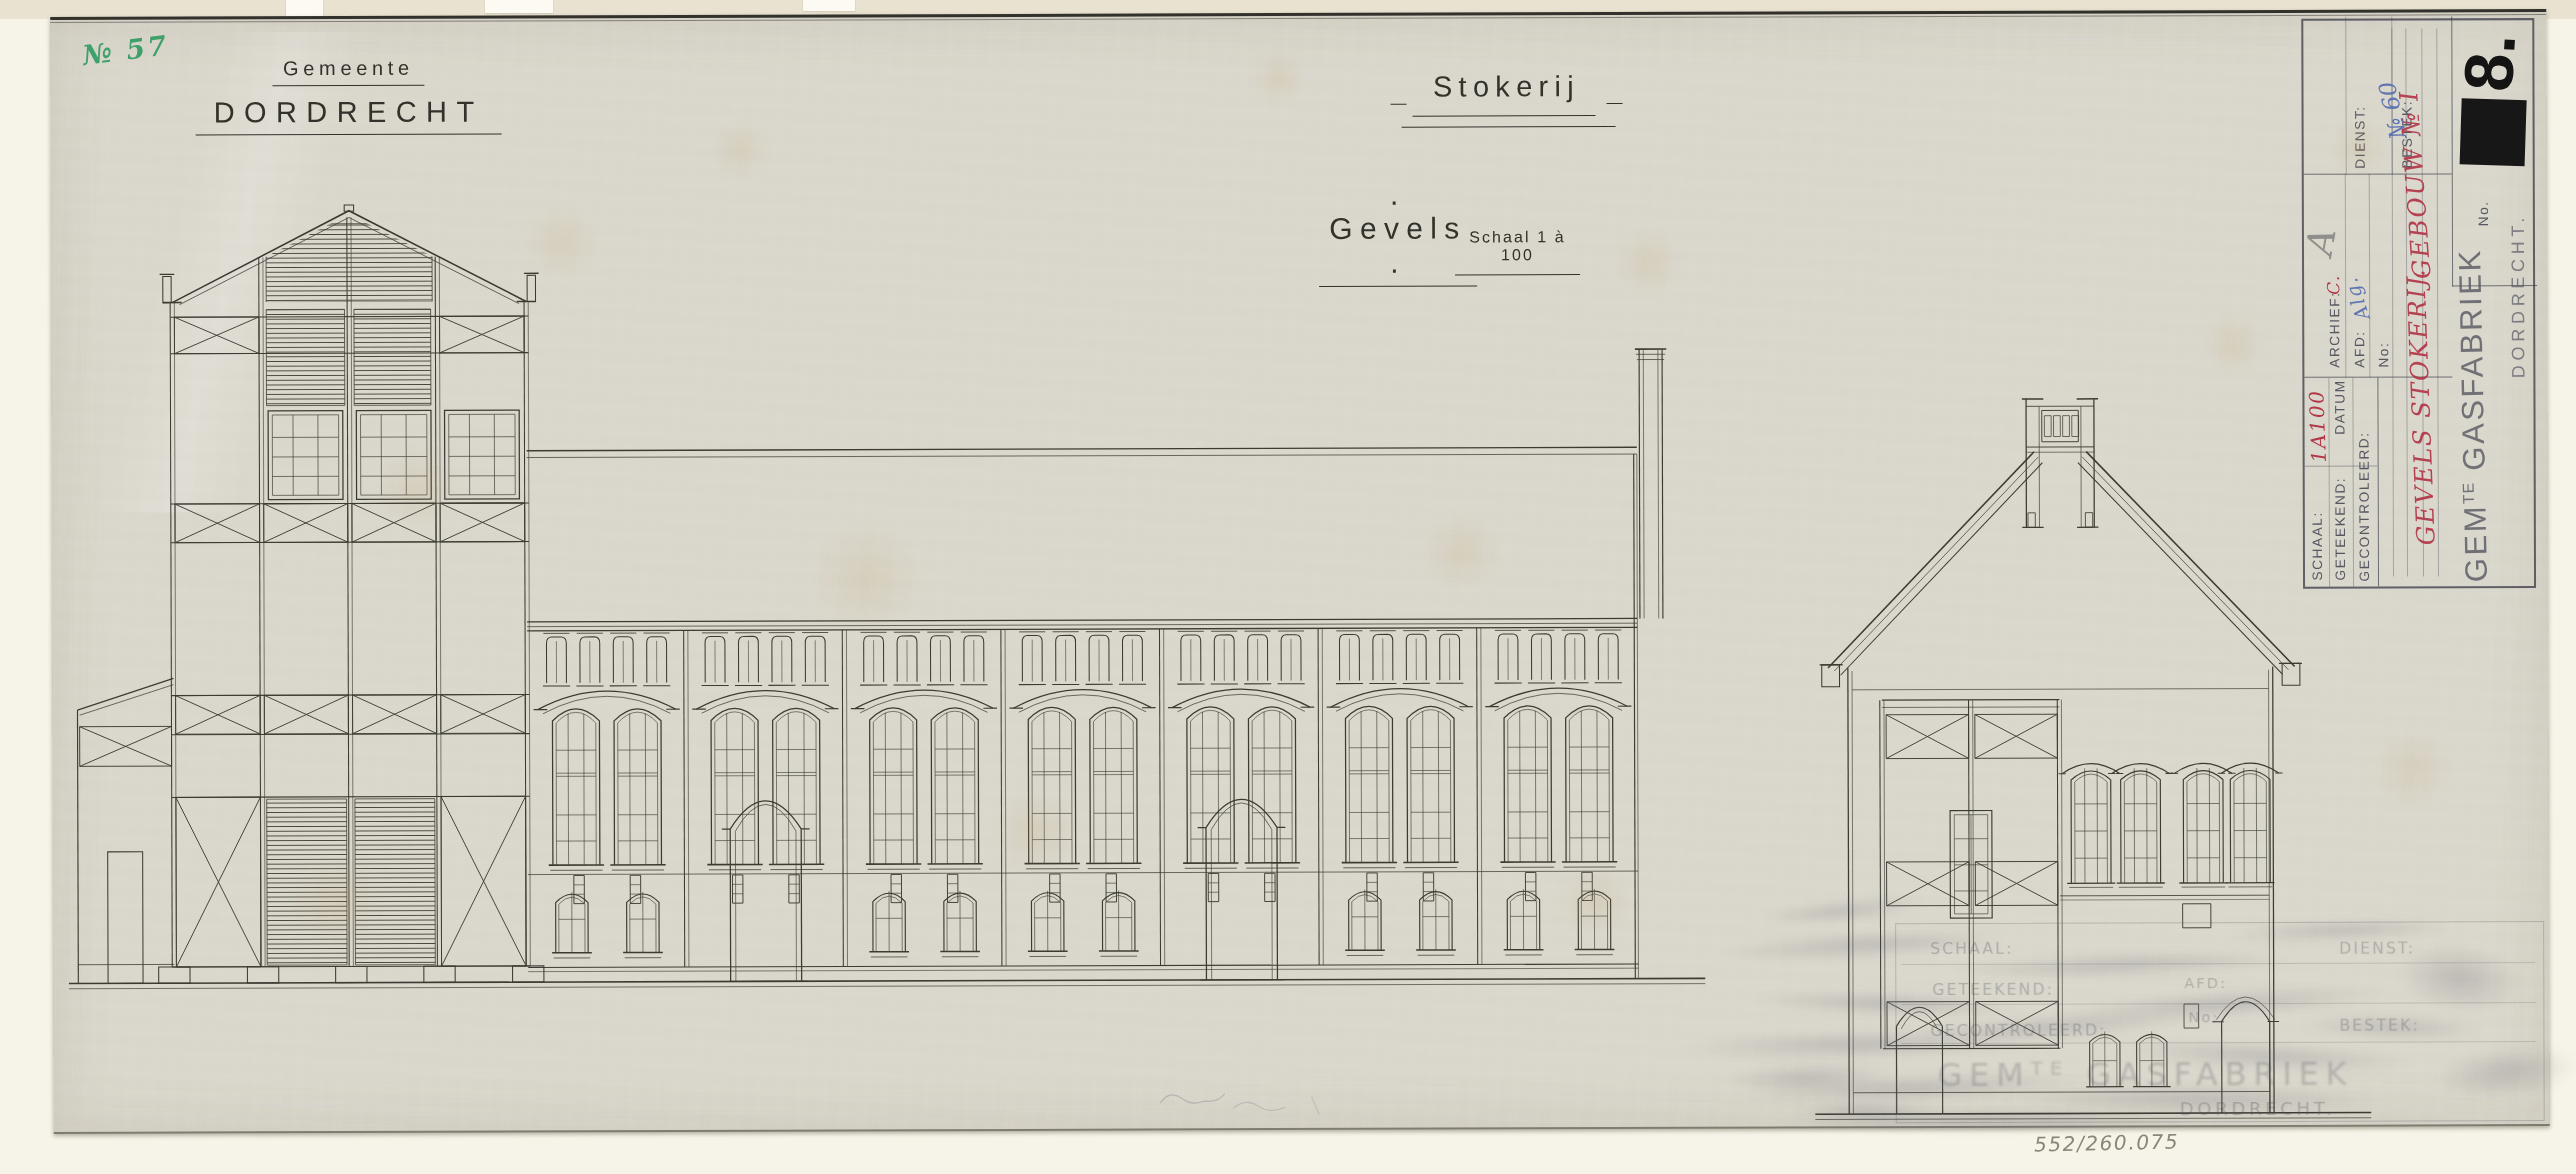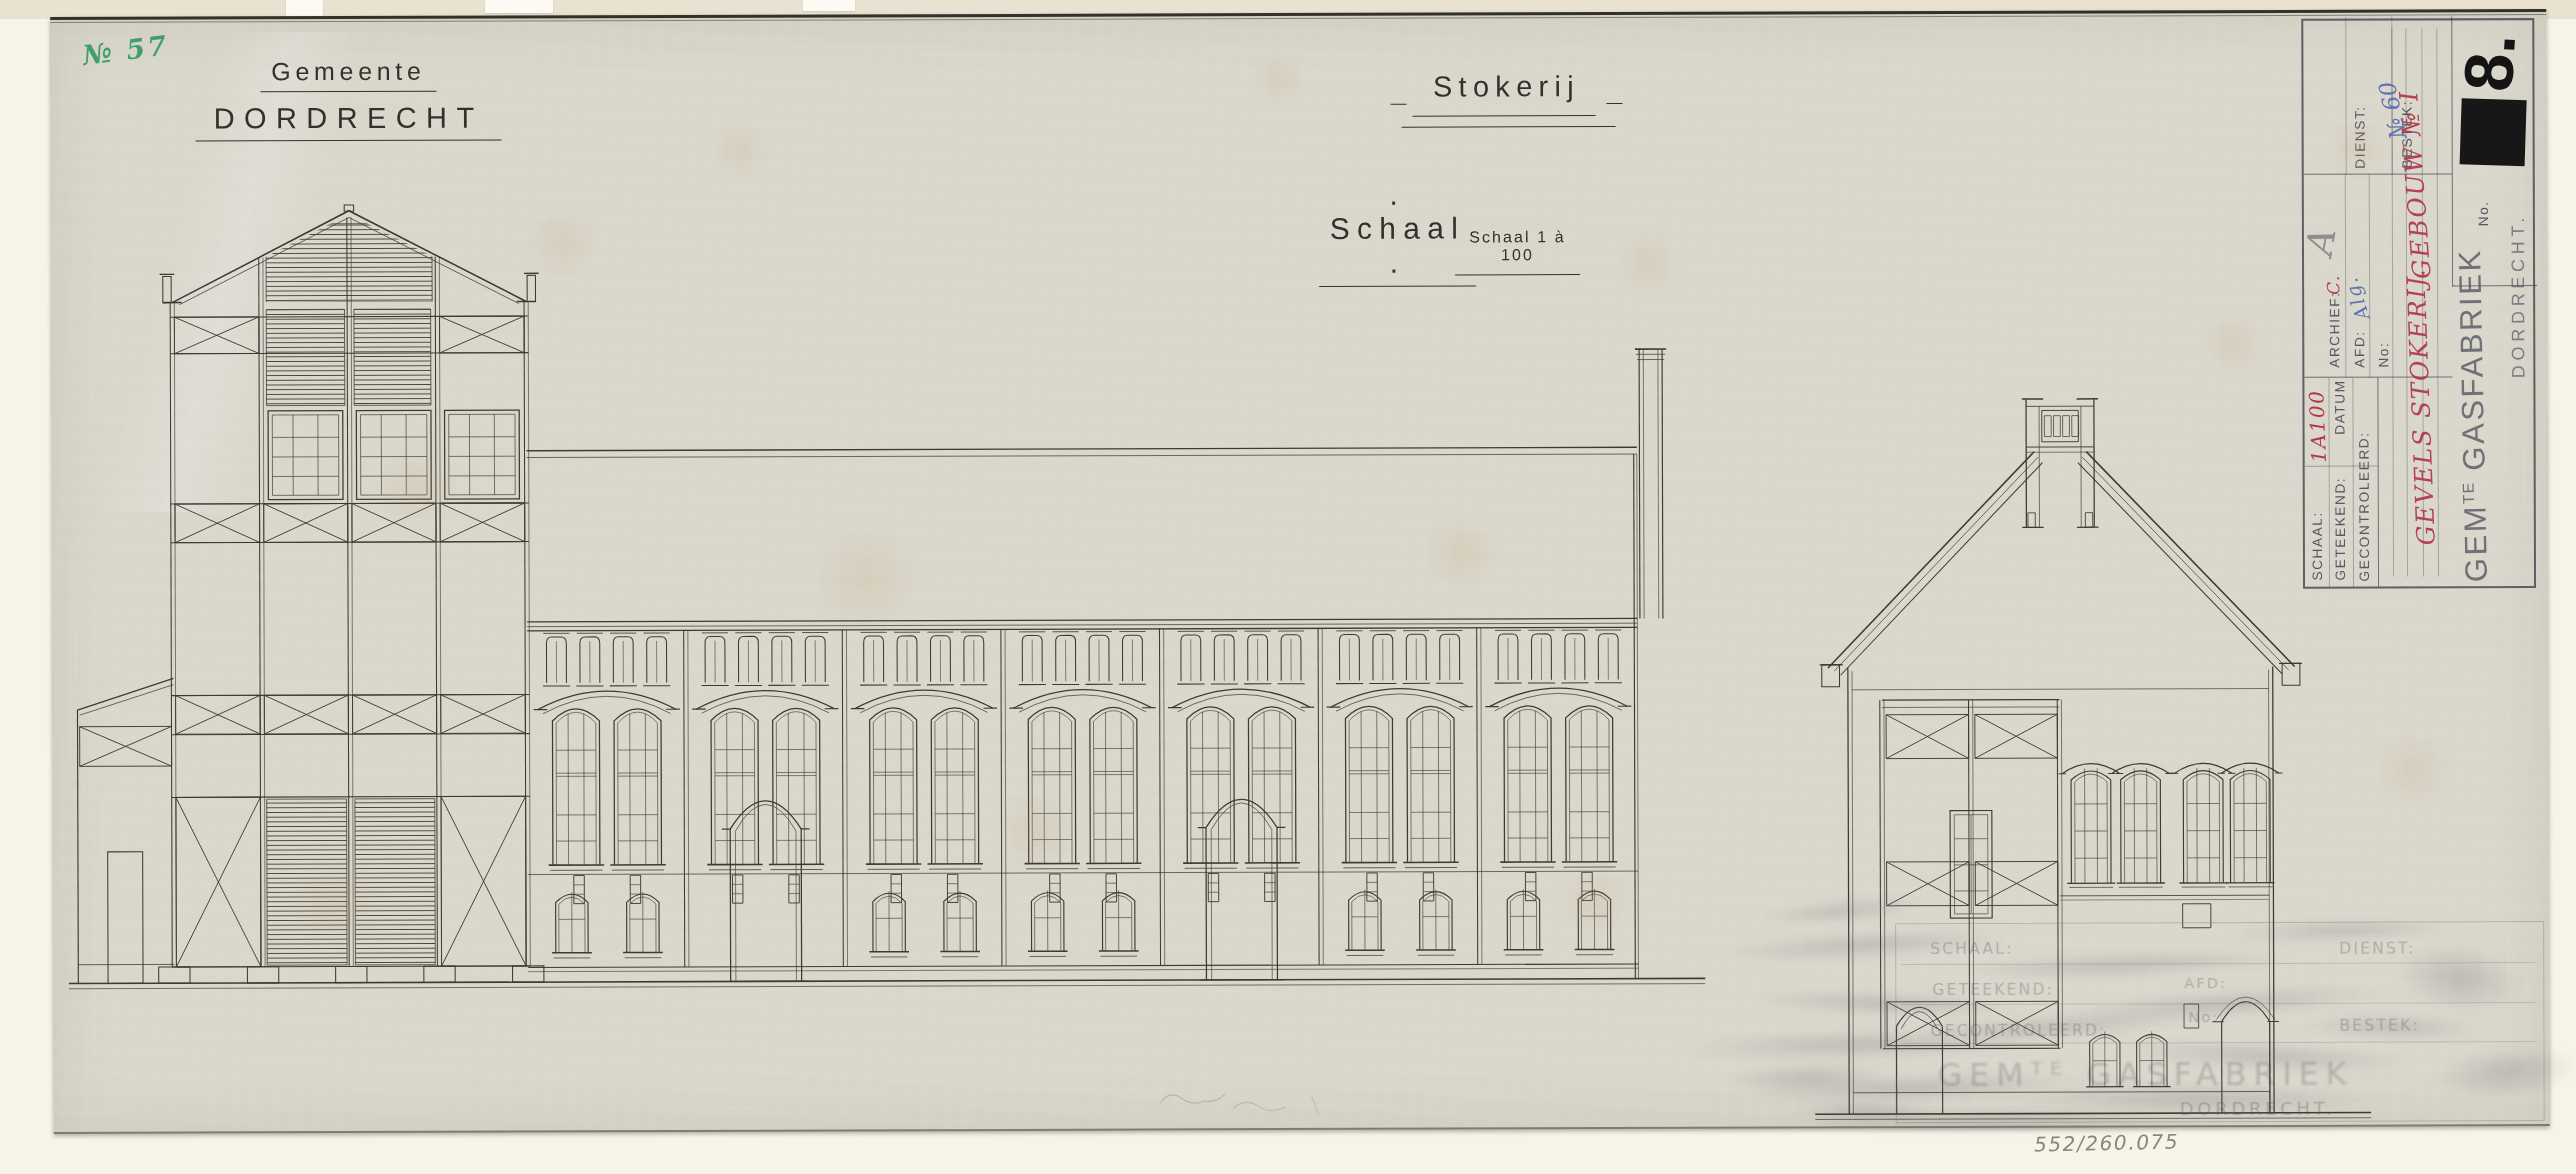--- a/index.html
+++ b/index.html
@@ -12,21 +12,21 @@
   .sheet-botedge{position:absolute;left:0;right:0;bottom:0;height:1.6px;background:rgba(58,56,48,.55)}
   .linen{position:absolute;inset:0;pointer-events:none;background:
     repeating-linear-gradient(0deg,rgba(255,255,255,.05) 0 0.5px,rgba(0,0,0,0) 0.5px 2.1px),
     repeating-linear-gradient(90deg,rgba(255,255,255,.04) 0 0.5px,rgba(0,0,0,0) 0.5px 2.1px)}
   .sheen{position:absolute;pointer-events:none}
   .stain{position:absolute;border-radius:50%;filter:blur(2.1px);pointer-events:none}
   .smudge{position:absolute;border-radius:50%;filter:blur(4.2px);opacity:.55;background:radial-gradient(closest-side,rgba(92,92,104,.42),rgba(92,92,104,0));pointer-events:none}
   #dw{position:absolute;left:0;top:0}
   .greenno{position:absolute;left:32px;top:18px;font:italic 700 27px "DejaVu Serif",serif;color:#3fa069;transform:rotate(-7deg);letter-spacing:2.6px}
   .hblock{position:absolute;text-align:center;color:#32312b}
-  .hl1{font-size:25px;letter-spacing:4.7px}
+  .hl1{font-size:20px;letter-spacing:4.7px}
   .hl2{font-size:29px;letter-spacing:9.4px}
   .hl3{font-size:25px;letter-spacing:3.7px;word-spacing:27px}
   .ultext{display:inline-block;border-bottom:1.4px solid #32312b;padding:0 10.4px 4.7px}
   .wide{padding:0 18px 5.2px}
   .stokwrap{position:absolute;text-align:center}
   .stok{font-size:29px;letter-spacing:6.3px;color:#32312b;display:inline-block;padding:0 7.3px 3.1px}
   .ul{position:absolute;height:0;border-top:1.4px solid #32312b}
   .dash{position:absolute;width:15.7px;height:0;border-top:1.4px solid #32312b}
   .gevels{font-size:30px;letter-spacing:7.3px}
   .schaal{font-size:16px;letter-spacing:2.1px}
@@ -796,21 +796,21 @@
     </div>
 
     <div class="stokwrap" style="left:1336px;top:58px;width:240px">
       <span class="stok">Stokerij</span>
       <div class="dash" style="left:4.2px;top:33px"></div>
       <div class="dash" style="right:4.2px;top:33px"></div>
       <div class="ul" style="left:26px;top:45px;width:183px"></div>
       <div class="ul" style="left:14.6px;top:56px;width:214px"></div>
     </div>
     <div class="hblock" style="left:1268px;top:165px;width:157px">
-      <span class="ultext gevels" style="padding-bottom:6.3px">. Schaal .</span>
+      <span class="ultext gevels" style="padding-bottom:6.3px">. Gevels .</span>
     </div>
     <div class="hblock" style="left:1404px;top:216px;width:125px">
       <span class="ultext schaal" style="padding-bottom:10px">Schaal 1 à 100</span>
     </div>
 
     <div class="gborder"></div>
     <div class="gline" style="left:1848px;top:953px;width:634px"></div>
     <div class="gline" style="left:1848px;top:993px;width:634px"></div>
     <div class="gline" style="left:1848px;top:1032px;width:634px"></div>
     <div class="gtext" style="left:1877px;top:928px;font-size:15.7px">SCHAAL:</div>

